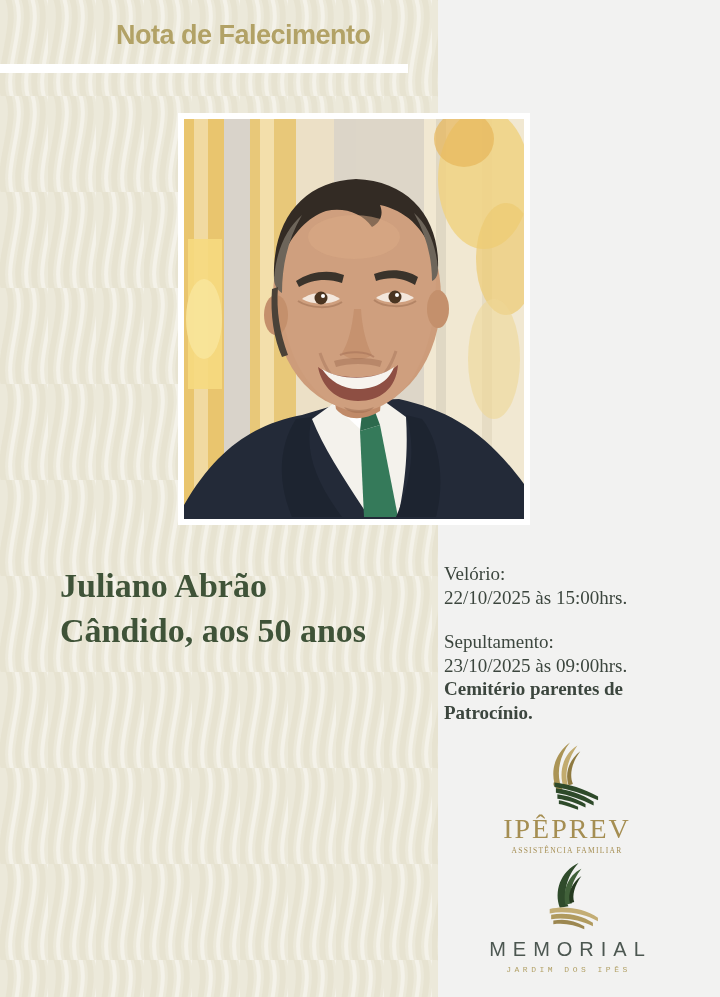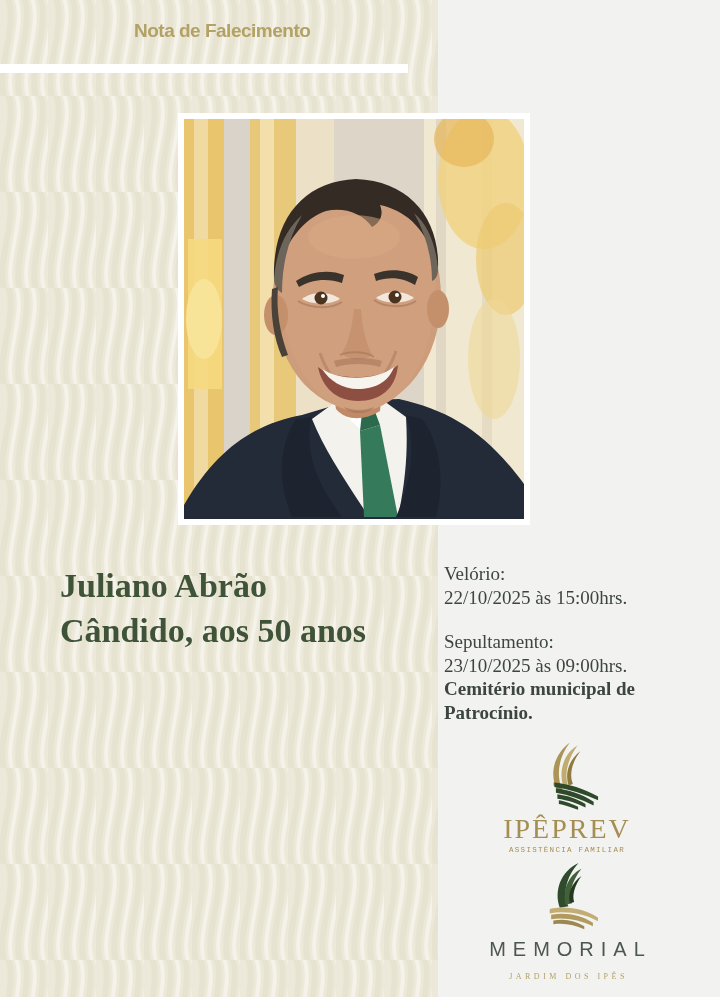--- a/index.html
+++ b/index.html
@@ -4,22 +4,22 @@
 <style>
   html,body{margin:0;padding:0;}
   body{font-family:"Liberation Serif",serif;background:#f2f2f1;}
   .page{position:relative;width:720px;height:997px;background:#f2f2f1;overflow:hidden;}
 
   
   .left-panel{position:absolute;left:0;top:0;width:438px;height:997px;}
   .left-panel svg{display:block;}
 
   
-  .title{position:absolute;left:134px;top:20px;width:300px;
-         font-family:"Liberation Sans",sans-serif;font-weight:700;font-size:19px;
+  .title{position:absolute;left:116px;top:20px;width:300px;
+         font-family:"Liberation Sans",sans-serif;font-weight:700;font-size:27px;
          letter-spacing:-0.5px;color:#b2a266;}
   .white-line{position:absolute;left:0;top:64px;width:408px;height:9px;background:#ffffff;}
 
   
   .photo-frame{position:absolute;left:178px;top:113px;width:340px;height:400px;
                background:#ffffff;border:6px solid #ffffff;}
   .photo-frame svg{display:block;}
 
   
   .deceased-name{position:absolute;left:60px;top:564px;width:372px;
@@ -40,26 +40,26 @@
   .svc-date{font-weight:400;}
   .svc-loc{font-weight:700;}
 
   
   .logo-block{position:absolute;left:441px;width:252px;text-align:center;}
   .logo-ipeprev{top:741px;}
   .logo-memorial{top:862px;}
   .logo-icon{display:block;margin:0 auto;}
   .ipeprev-name{font-family:"Liberation Serif",serif;font-size:28px;letter-spacing:2px;
                 color:#a58e52;margin-top:-2px;}
-  .ipeprev-tagline{font-family:Liberation Mono, monospace;font-size:7.5px;
+  .ipeprev-tagline{font-family:Liberation Serif, serif;font-size:7.5px;
                    letter-spacing:1.3px;color:#a58e52;margin-top:1px;}
   .memorial-name{font-family:"Liberation Sans",sans-serif;font-size:20px;font-weight:400;
                  letter-spacing:7px;color:#4c5751;margin-top:2px;padding-left:7px;}
-  .memorial-tagline{font-family:Liberation Serif, serif;font-size:8px;
-                    letter-spacing:3.5px;color:#b3a268;margin-top:11px;padding-left:3px;}
+  .memorial-tagline{font-family:Liberation Mono, monospace;font-size:8px;
+                    letter-spacing:3.5px;color:#b3a268;margin-top:4px;padding-left:3px;}
 </style>
 </head>
 <body>
 
 <div class="page">
 
   <div class="left-panel">
     <svg width="438" height="997" xmlns="http://www.w3.org/2000/svg">
       <defs>
         <pattern id="waves" width="48" height="96" patternUnits="userSpaceOnUse">
@@ -160,21 +160,21 @@
 
 
   <div class="service-info">
     <div class="service-block">
       <div class="svc-label">Velório:</div>
       <div class="svc-date">22/10/2025 às 15:00hrs.</div>
     </div>
     <div class="service-block">
       <div class="svc-label">Sepultamento:</div>
       <div class="svc-date">23/10/2025 às 09:00hrs.</div>
-      <div class="svc-loc">Cemitério municipal de Patrocínio.</div>
+      <div class="svc-loc">Cemitério parentes de Patrocínio.</div>
     </div>
   </div>
 
   <div class="logo-block logo-ipeprev">
     <svg class="logo-icon" width="74" height="74" viewBox="0 0 100 100" xmlns="http://www.w3.org/2000/svg">
       <path d="M38 70 C 26 48 30 20 54 2 C 38 22 35 48 44 66 Z" fill="#ab9455"></path>
       <path d="M46 64 C 38 44 44 18 64 6 C 50 26 46 46 52 62 Z" fill="#c2ab6e"></path>
       <path d="M52 60 C 47 44 52 26 68 14 C 56 30 53 46 58 58 Z" fill="#8f7a40"></path>
       <circle cx="35" cy="58" r="3.4" fill="#ab9455"></circle>
       <path d="M33 56 C 52 58 73 64 92 75 L 92 80 C 73 71 52 65 33 62 Z" fill="#2e4a2a"></path>

